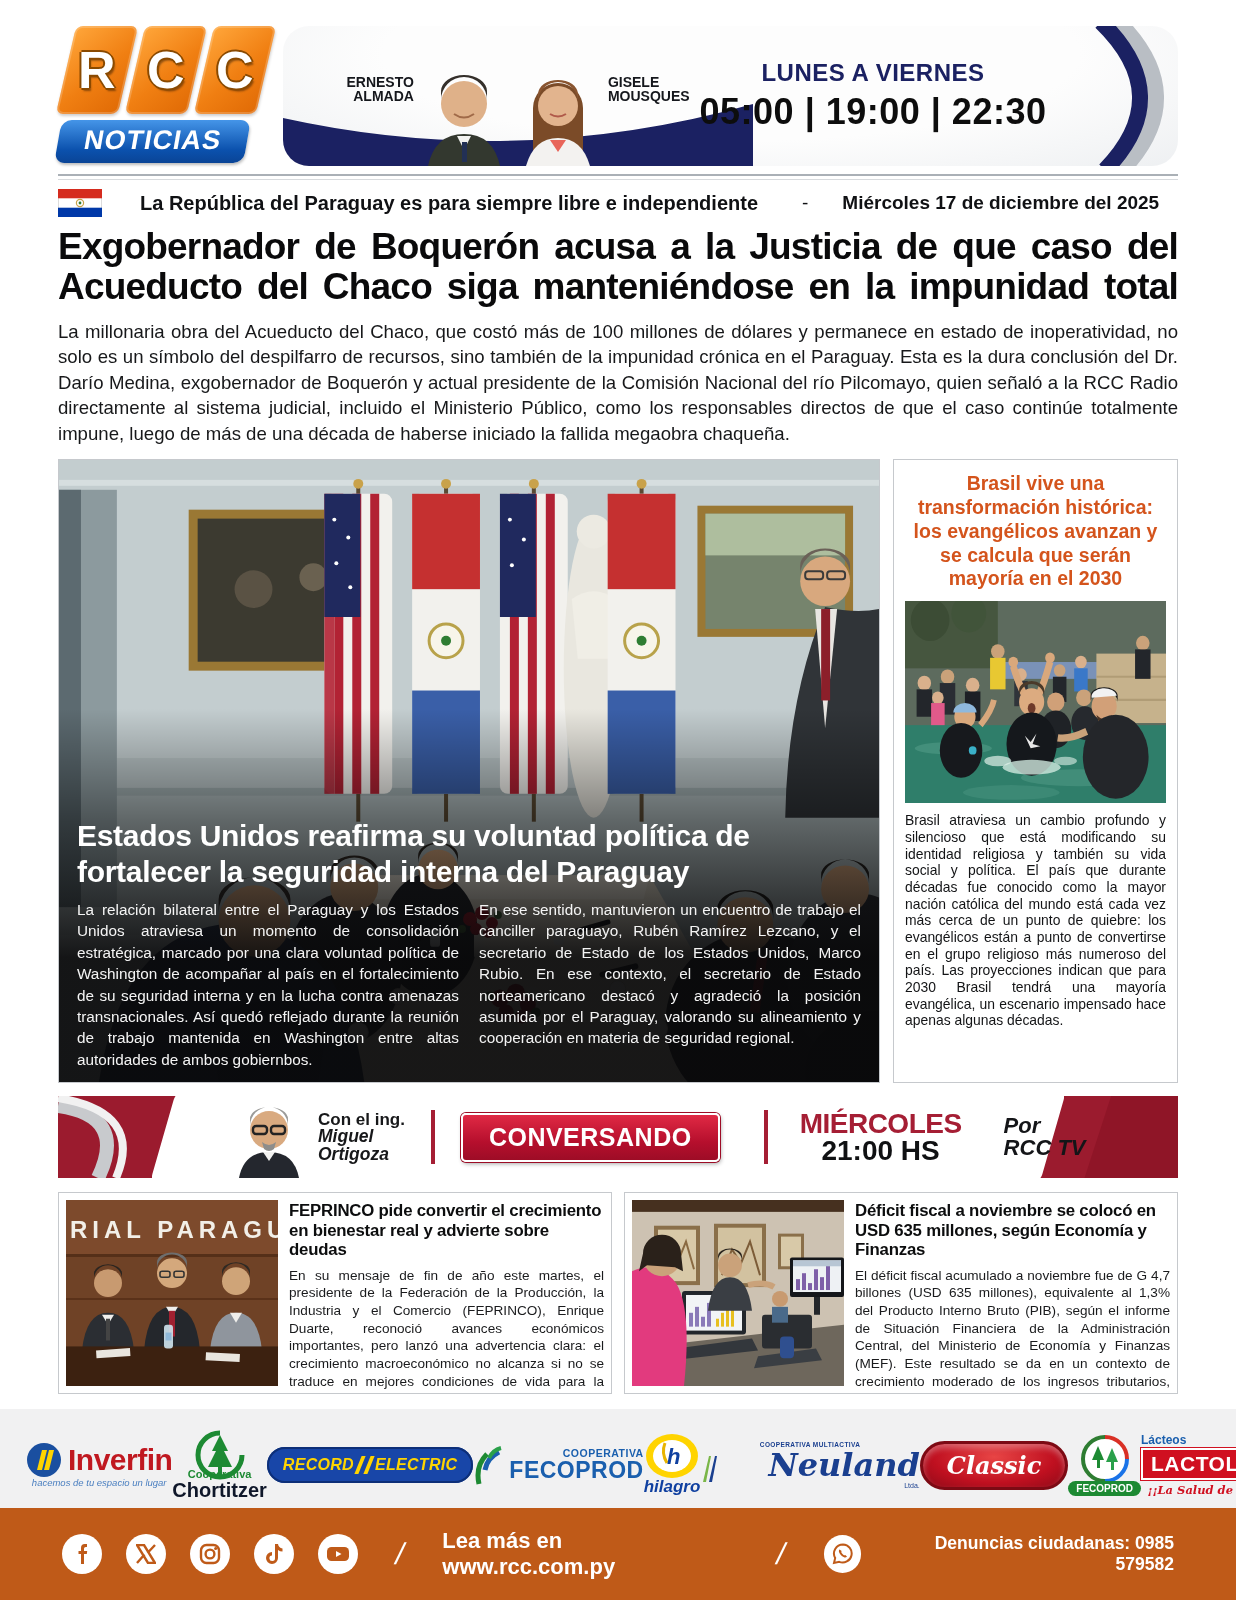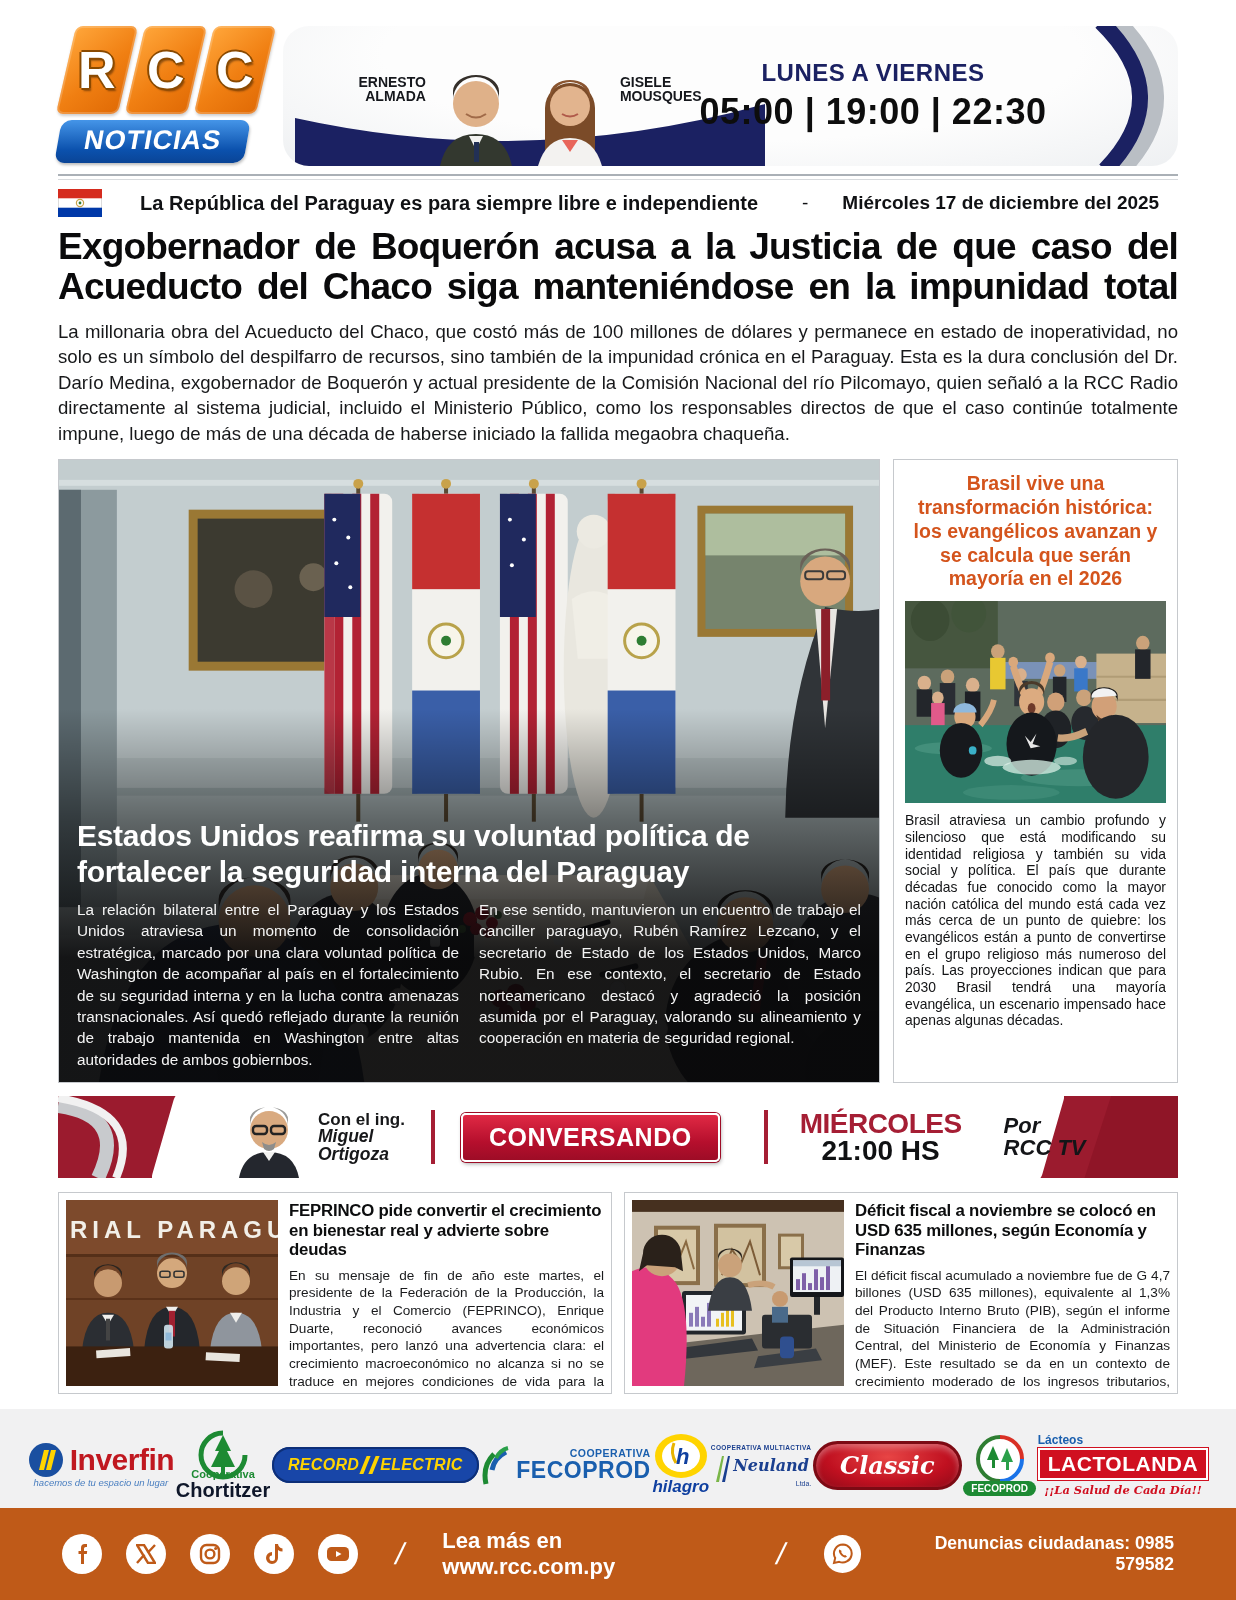--- a/index.html
+++ b/index.html
@@ -14,21 +14,21 @@
   .logo-tile { width:62px; height:88px; background:linear-gradient(135deg,#ffa63a,#f07f12 55%,#e06a05);
     transform:skewX(-13deg); border-radius:7px; display:flex; align-items:center; justify-content:center;
     box-shadow:inset 0 0 0 2px #fff3, 1px 2px 3px #0003; }
   .logo-tile span { transform:skewX(13deg); color:#fff; font-size:52px; font-weight:800;
     text-shadow:-2px 0 0 #8a4a00, 2px 0 0 #8a4a00, 0 -2px 0 #8a4a00, 0 2px 0 #8a4a00, 2px 3px 2px #0006; }
   .noticias-bar { margin-top:6px; background:linear-gradient(180deg,#4595e8,#0b51ad 70%,#0a4496);
     color:#fff; font-weight:800; font-size:27px; letter-spacing:1px; padding:5px 26px 7px;
     border-radius:10px; transform:skewX(-10deg); box-shadow:1px 2px 3px #0004; }
   .mast-center { position:relative; flex:1; background:radial-gradient(ellipse at 50% 20%, #fdfdfd 55%, #eef0f2);
     border-radius:26px; overflow:hidden; }
-  .anchors-zone { position:absolute; left:12px; top:0; width:470px; height:100%; }
+  .anchors-zone { position:absolute; left:0; top:0; width:470px; height:100%; }
   .navy-arc { position:absolute; left:0; bottom:0; width:100%; height:74px; }
   .anchors-row { position:absolute; left:0; bottom:0; width:100%; height:100%;
     display:flex; align-items:flex-end; justify-content:center; gap:6px; }
   .anchor-name { font-size:14px; font-weight:800; color:#15171c; line-height:1.05; margin-bottom:58px; }
   .anchor-name.right-al { text-align:left; }
   .anchor-name.left-al { text-align:right; }
   .avatar-svg { display:block; }
   .schedule-zone { position:absolute; right:95px; top:0; width:420px; height:100%;
     display:flex; flex-direction:column; align-items:center; justify-content:center; gap:4px; }
   .sched-days { color:#1b2162; font-weight:800; font-size:24px; letter-spacing:.5px; }
@@ -108,21 +108,21 @@
   .chort-prefix { color:#1d8a33; font-weight:800; font-size:11px; margin-top:-14px; }
   .chort-name { color:#0f172a; font-weight:800; font-size:20px; margin-top:-2px; }
   .record-box { background:#1846a8; border-radius:22px; padding:9px 16px; display:flex; gap:3px;
     box-shadow:inset 0 0 0 2px #0d2f78; }
   .record-txt { color:#ffd400; font-weight:800; font-style:italic; font-size:16px; letter-spacing:.3px; }
   .record-slash { width:4px; height:18px; background:#ffd400; transform:skewX(-22deg); margin:0 1px; }
   .fern-prefix { color:#1a5fae; font-weight:800; font-size:10.5px; letter-spacing:.5px; text-align:right; width:100%; }
   .fern-name { color:#1a5fae; font-weight:800; font-size:23px; letter-spacing:.5px; margin-top:-2px; }
   .hilagro-name { color:#1040a0; font-weight:800; font-style:italic; font-size:17px; margin-top:-3px; }
   .neu-prefix { color:#1a3f8f; font-weight:700; font-size:6.5px; letter-spacing:.4px; }
-  .neu-name { color:#1a3f8f; font-weight:800; font-style:italic; font-size:16px; font-family:"DejaVu Serif", serif; margin-top:-3px; }
+  .neu-name { color:#1a3f8f; font-weight:800; font-style:italic; font-size:32px; font-family:"DejaVu Serif", serif; margin-top:-3px;margin-left:48px; }
   .neu-suffix { color:#1a3f8f; font-size:7px; align-self:flex-end; margin-top:-3px; }
   .classic-pill { background:radial-gradient(ellipse at 50% 30%, #e84545, #c01020 60%, #8e0a18);
     border:3px solid #7c0a14; border-radius:26px; padding:7px 24px; box-shadow:inset 0 4px 6px #fff5; }
   .classic-txt { color:#fff; font-size:24px; font-weight:700; font-style:italic; font-family:"DejaVu Serif", serif; }
   .fecoprod-name { background:#1d8a33; color:#fff; font-weight:800; font-size:10px; padding:2px 8px; border-radius:8px; margin-top:-4px;text-align:center; }
   .lacto-prefix { color:#1a5fae; font-weight:700; font-size:12px; align-self:flex-start; }
   .lacto-name { background:#d01020; color:#fff; font-weight:800; font-size:21px; letter-spacing:.5px;
     padding:2px 8px; border:2px solid #fff; box-shadow:0 0 0 1px #d01020; }
   .lacto-tag { color:#d01020; font-weight:700; font-style:italic; font-size:11.5px; font-family:"DejaVu Serif", serif; margin-top:2px; }
 
@@ -365,21 +365,21 @@
       <div class="story-overlay">
         <h2>Estados Unidos reafirma su voluntad política de fortalecer la seguridad interna del Paraguay</h2>
         <div class="story-cols">
           <p>La relación bilateral entre el Paraguay y los Estados Unidos atraviesa un momento de consolidación estratégica, marcado por una clara voluntad política de Washington de acompañar al país en el fortalecimiento de su seguridad interna y en la lucha contra amenazas transnacionales. Así quedó reflejado durante la reunión de trabajo mantenida en Washington entre altas autoridades de ambos gobiernbos.</p>
           <p>En ese sentido, mantuvieron un encuentro de trabajo el canciller paraguayo, Rubén Ramírez Lezcano, y el secretario de Estado de los Estados Unidos, Marco Rubio. En ese contexto, el secretario de Estado norteamericano destacó y agradeció la posición asumida por el Paraguay, valorando su alineamiento y cooperación en materia de seguridad regional.</p>
         </div>
       </div>
     </section>
 
     <aside class="sidebar">
-      <h3>Brasil vive una transformación histórica: los evangélicos avanzan y se calcula que serán mayoría en el 2026</h3>
+      <h3>Brasil vive una transformación histórica: los evangélicos avanzan y se calcula que serán mayoría en el 2030</h3>
       <svg class="sidebar-photo" viewBox="0 0 270 192" preserveAspectRatio="none">
         <rect width="270" height="192" fill="#5d6b5e"></rect>
         <rect width="96" height="64" fill="#46563f"></rect>
         <circle cx="26" cy="18" r="20" fill="#3c4c35"></circle>
           <circle cx="66" cy="12" r="18" fill="#41543a"></circle>
         <rect x="92" y="58" width="112" height="16" fill="#7a92b8"></rect>
         <rect x="198" y="50" width="72" height="66" fill="#c6b28c"></rect>
         <line x1="198" y1="72" x2="270" y2="72" stroke="#b09c76" stroke-width="2"></line>
         <line x1="198" y1="94" x2="270" y2="94" stroke="#b09c76" stroke-width="2"></line>
 

